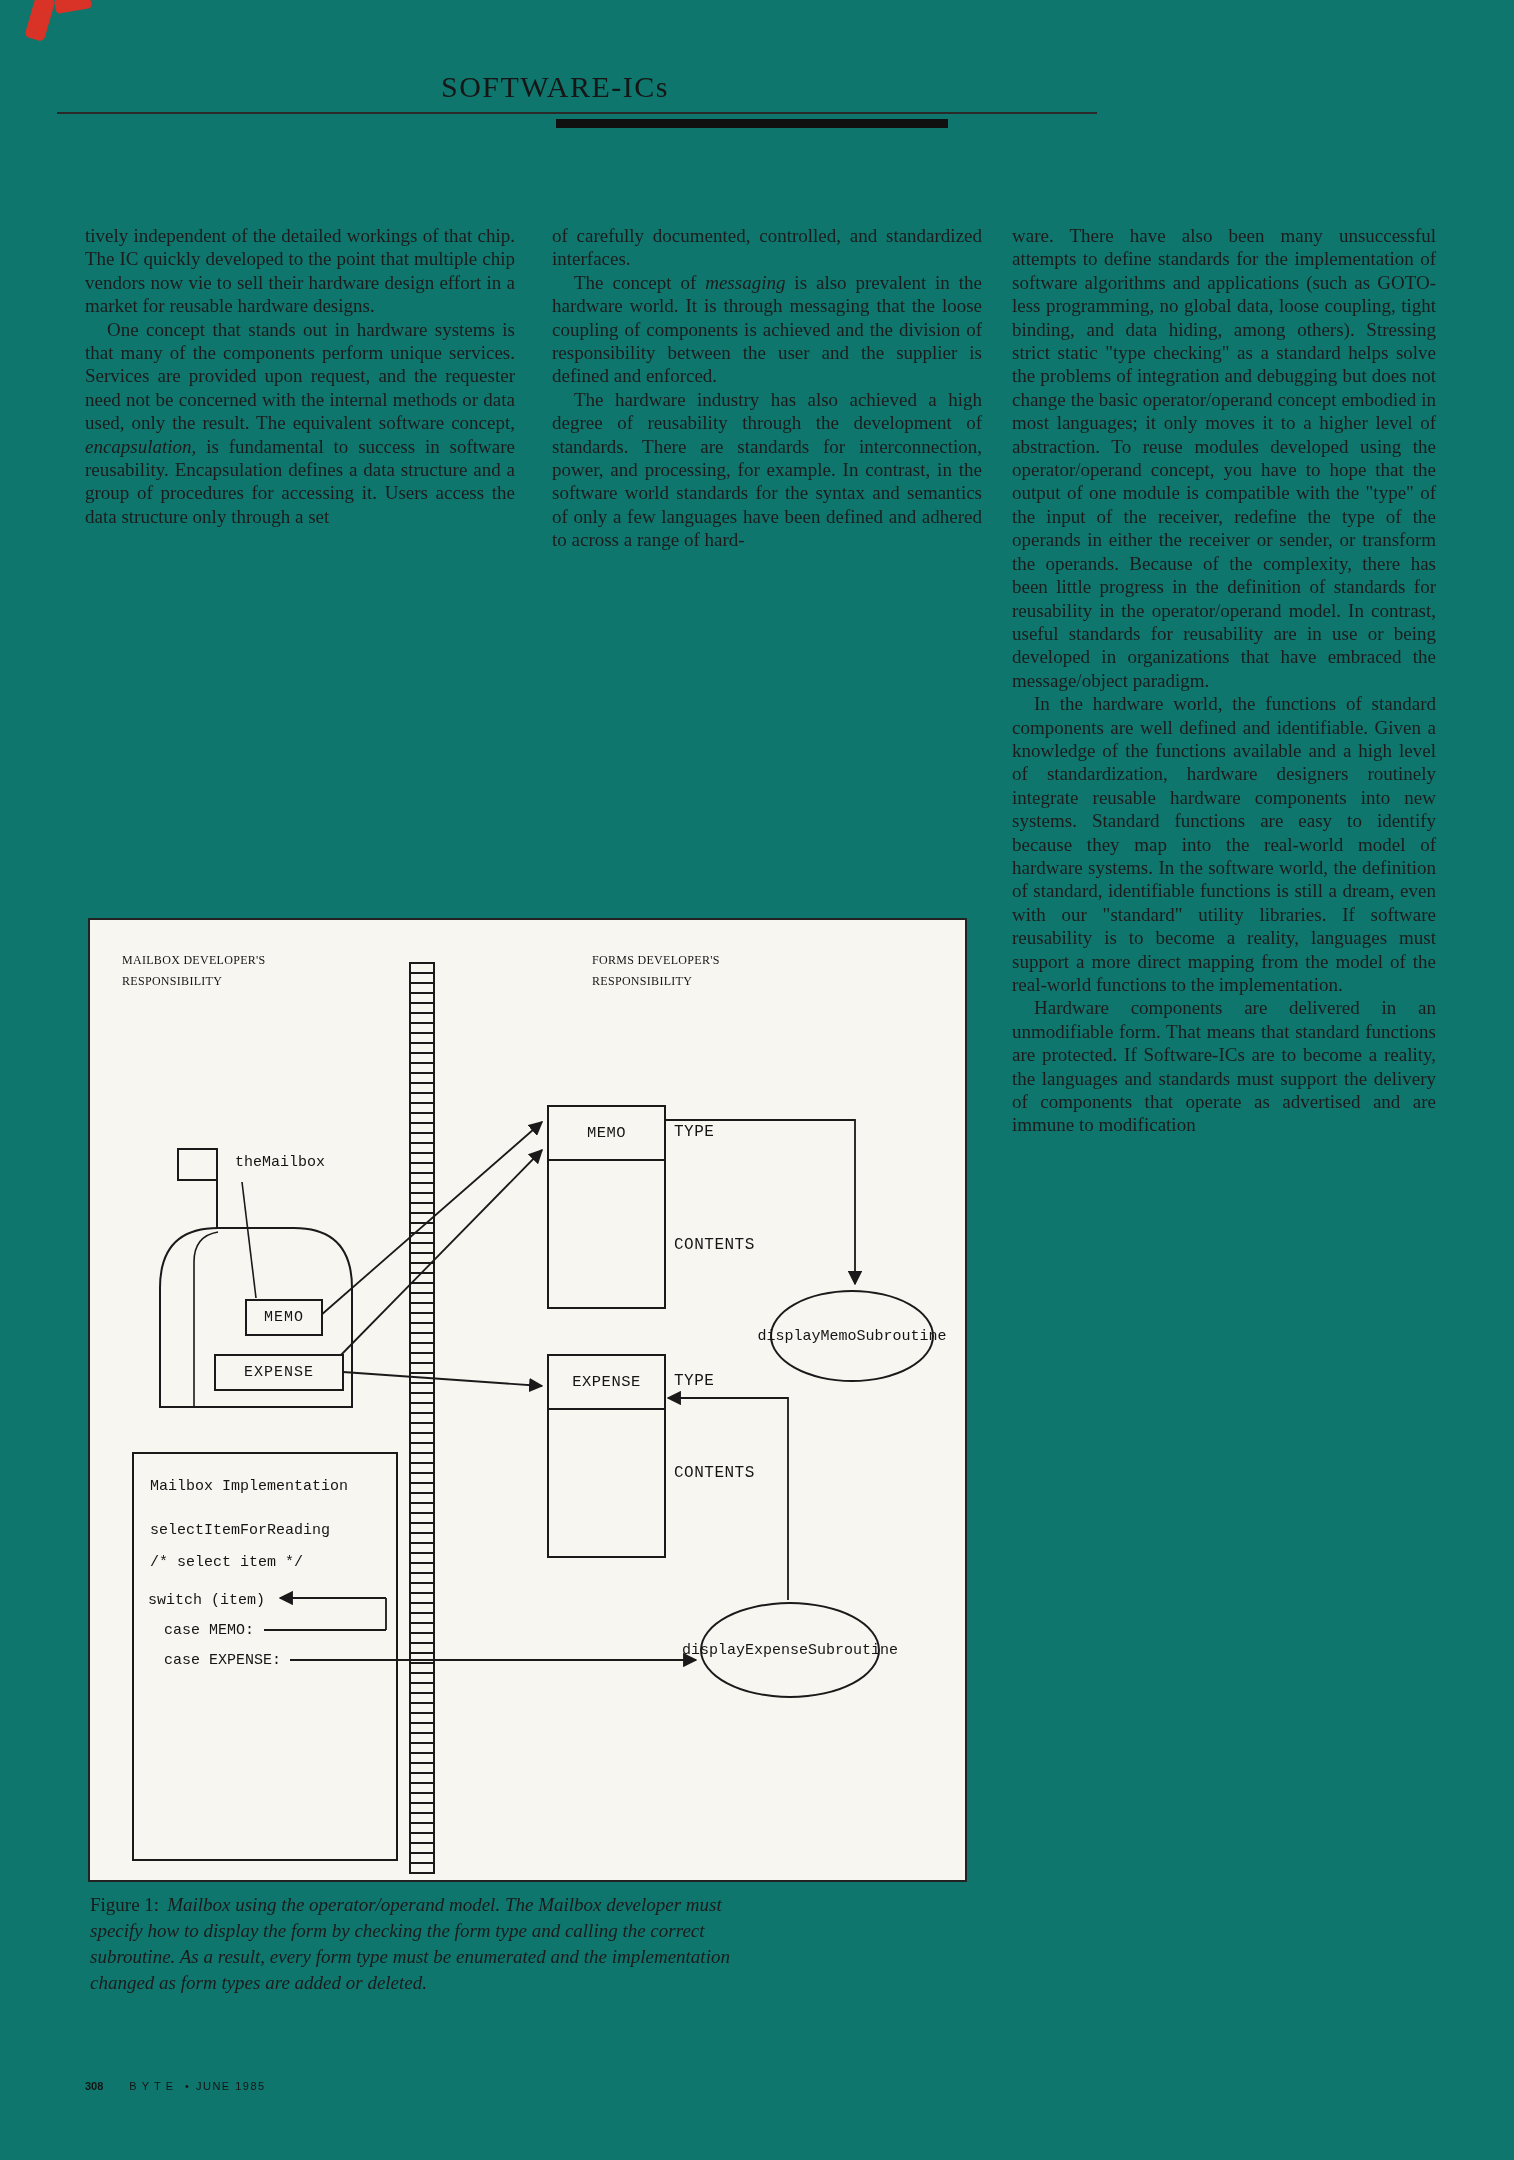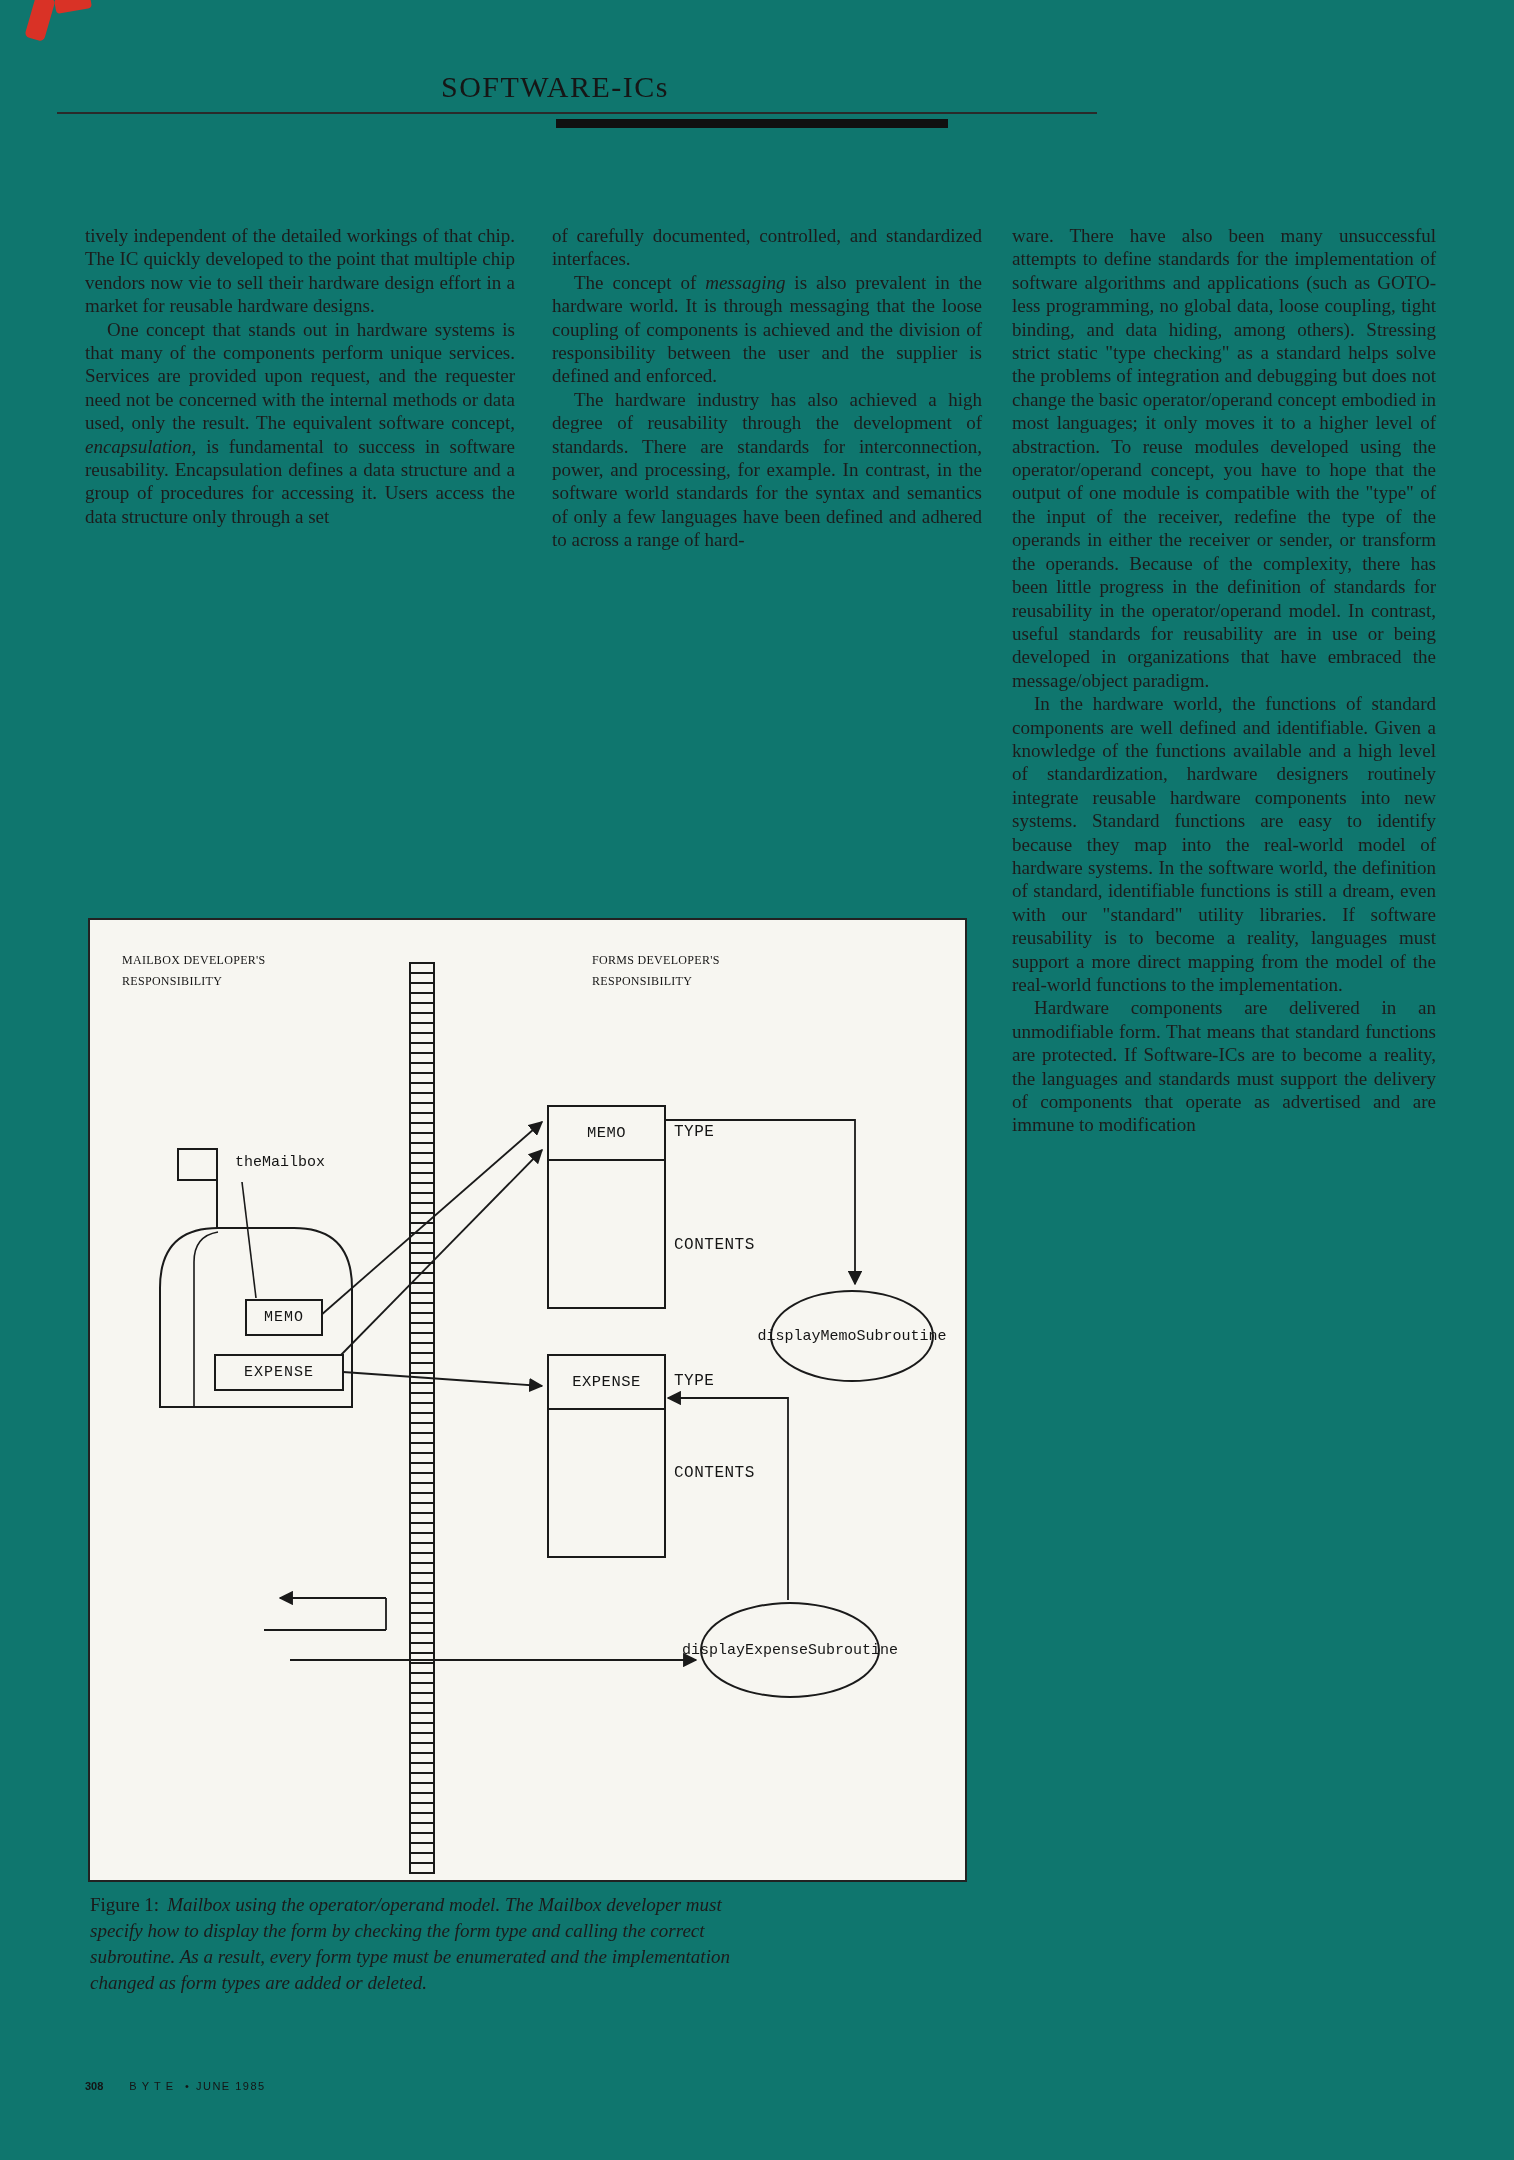--- a/index.html
+++ b/index.html
@@ -170,20 +170,28 @@
       <line x1="296" y1="678" x2="296" y2="710" stroke="#1a1a1a" stroke-width="1.8"></line>
       <line x1="174" y1="710" x2="296" y2="710" stroke="#1a1a1a" stroke-width="1.8"></line>
       <line x1="200" y1="740" x2="606" y2="740" stroke="#1a1a1a" stroke-width="1.8" marker-end="url(#arr)"></line>
     </svg>
 
     <div class="mb-name">theMailbox</div>
 
     <div class="slot slot-memo">MEMO</div>
     <div class="slot slot-expense">EXPENSE</div>
 
+    <div class="impl">
+      <div class="impl-title">Mailbox Implementation</div>
+      <div class="code-l1">selectItemForReading</div>
+      <div class="code-l2">/* select item */</div>
+      <div class="code-l3">switch (item)</div>
+      <div class="code-l4">case MEMO:</div>
+      <div class="code-l5">case EXPENSE:</div>
+    </div>
 
     <div class="record record-memo">
       <div class="record-type">MEMO</div>
     </div>
     <div class="side-label type-memo">TYPE</div>
     <div class="side-label contents-memo">CONTENTS</div>
 
     <div class="record record-expense">
       <div class="record-type">EXPENSE</div>
     </div>

